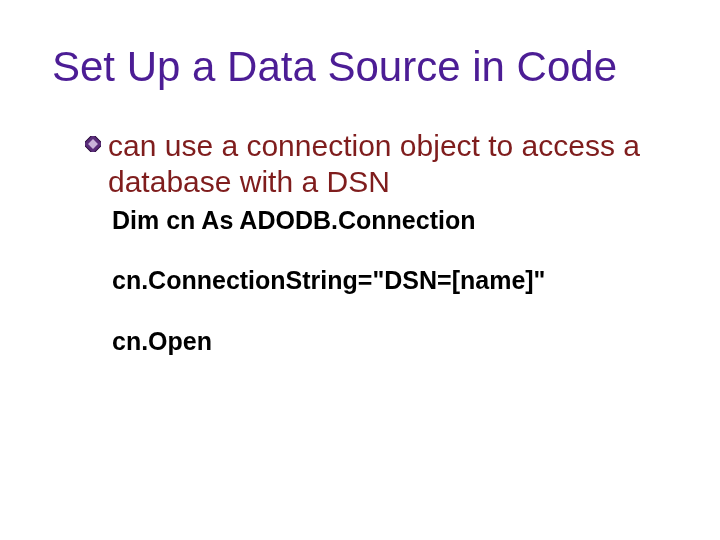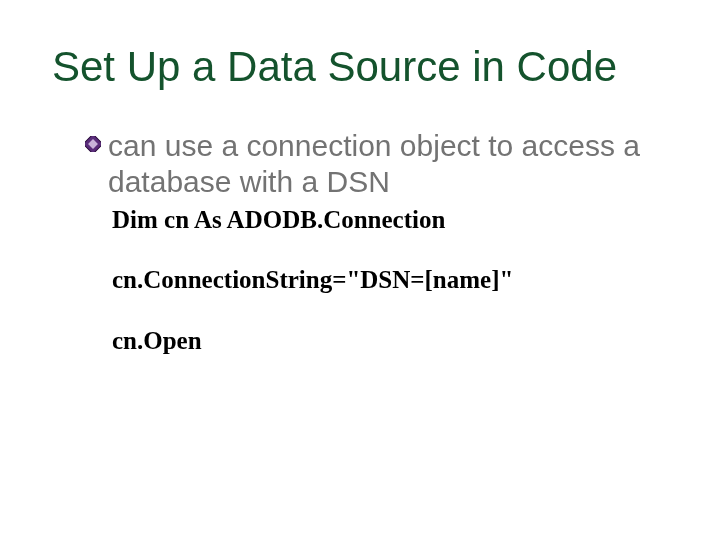--- a/index.html
+++ b/index.html
@@ -18,48 +18,48 @@
     box-sizing: border-box;
     padding: 34px 52px 30px 52px;
   }
   .title {
     font-size: 42px;
     line-height: 1.1;
     font-weight: 400;
     margin: 10px 0 38px 0;
     letter-spacing: 0px;
     white-space: nowrap;
-    color: #14532d;
+    color: #4c1d95;
   }
   .body {
     padding-left: 34px;
   }
   .bullet-row {
     position: relative;
     margin-bottom: 6px;
   }
   .bullet-icon {
     position: absolute;
     left: -1px;
     top: 8px;
     width: 16px;
     height: 16px;
   }
   .bullet-text {
     font-size: 30px;
     line-height: 1.18;
     margin-left: 22px;
-    color: #737373;
+    color: #7f1d1d;
   }
   .code-block {
     margin-left: 26px;
     margin-top: 6px;
   }
   .code-line {
-    font-family: Liberation Serif, serif;
+    font-family: Liberation Sans, sans-serif;
     font-weight: bold;
     font-size: 25px;
     line-height: 1.22;
     white-space: pre;
     color: #000;
   }
   .code-blank {
     height: 30px;
   }
 </style>

